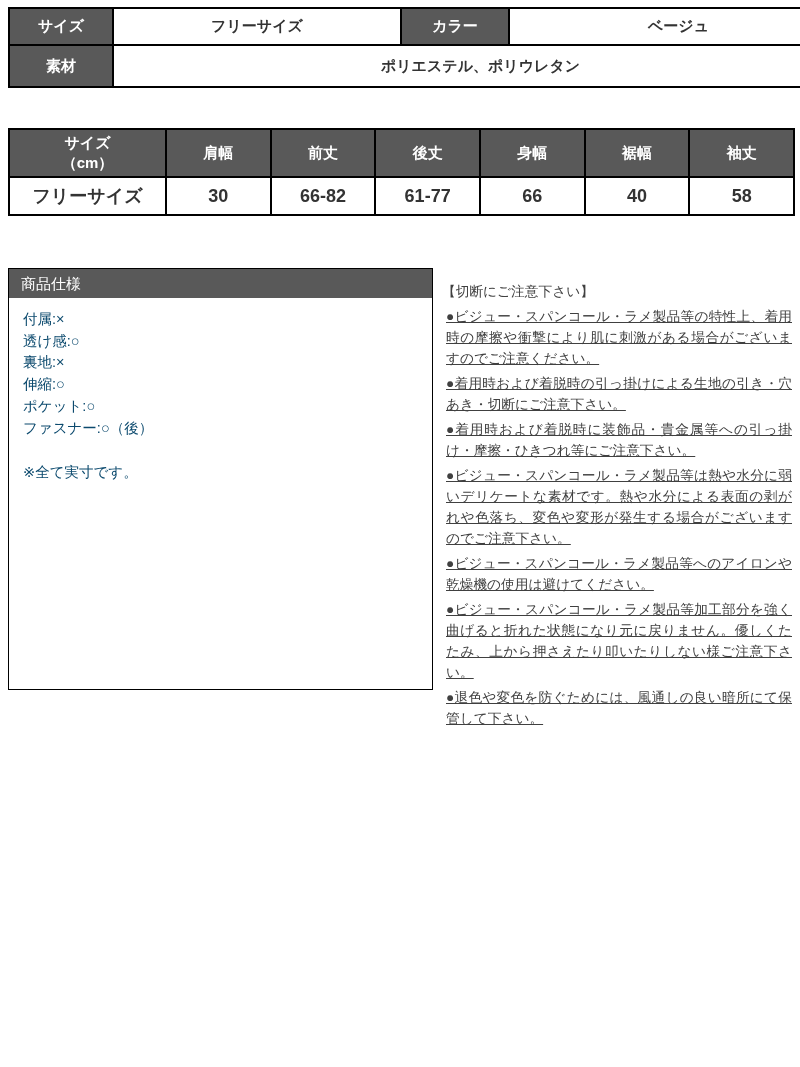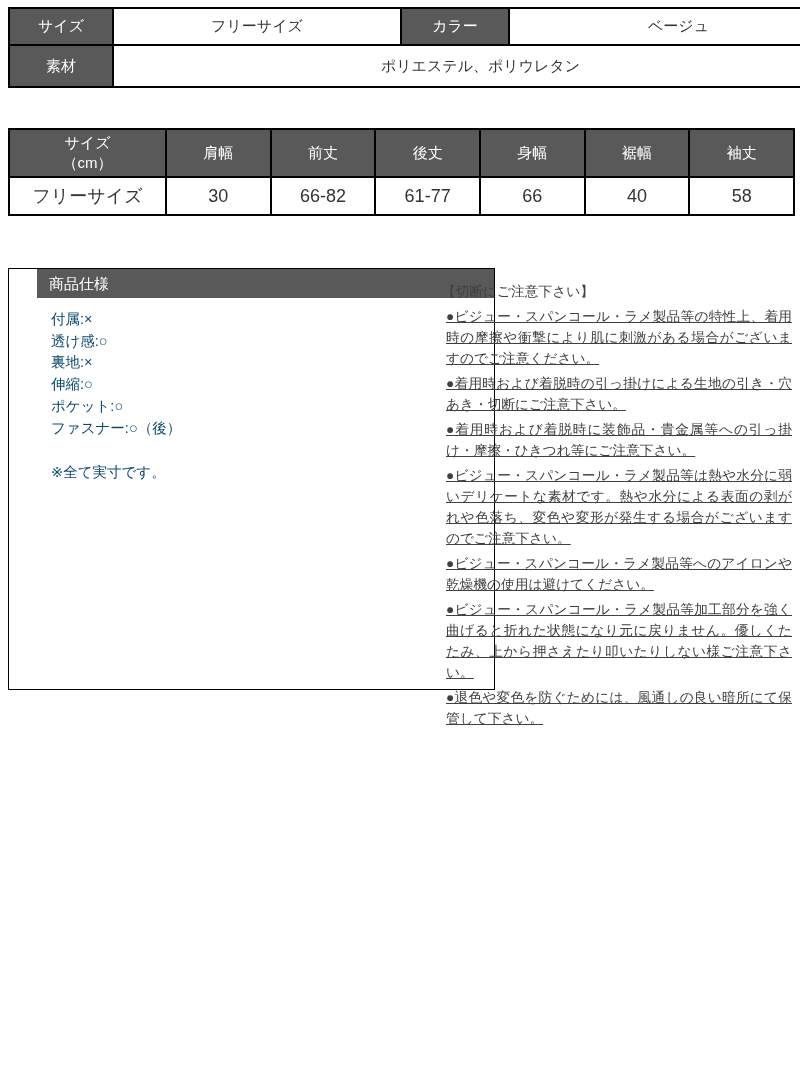--- a/index.html
+++ b/index.html
@@ -5,21 +5,21 @@
   * { margin: 0; padding: 0; box-sizing: border-box; }
   html, body { background: #ffffff; }
   body {
     width: 800px; height: 1067px; position: relative;
     font-family: "Liberation Sans", "DejaVu Sans", sans-serif;
     color: #333333;
   }
 
   
   table { border-collapse: collapse; table-layout: fixed; }
-  td, th { border: 2px solid #000000; text-align: center; vertical-align: middle; font-weight: normal; }
+  td, th { border: 2px solid #000000; text-align: center; vertical-align: middle; font-weight: bold; }
   .dark-cell { background: #595959; color: #ffffff; }
 
   
   .info-table { position: absolute; left: 8px; top: 7px; width: 787px; }
   .info-table tr.r1 { height: 37px; }
   .info-table tr.r2 { height: 42px; }
   .info-table td, .info-table th { font-size: 15px; }
   .col-a { width: 104px; }
   .col-b { width: 288px; }
   .col-c { width: 108px; }
@@ -29,22 +29,22 @@
   .size-table { position: absolute; left: 8px; top: 128px; width: 787px; }
   .size-table tr.hdr { height: 48px; }
   .size-table tr.data { height: 38px; }
   .size-table th { font-size: 15px; line-height: 20px; }
   .size-table td { font-size: 18px; color: #333333; }
   .size-col0 { width: 147px; }
   .size-coln { width: 98px; }
 
   
   .spec-box {
-    position: absolute; left: 8px; top: 268px; width: 487px; height: 422px;
-    border: 1px solid #000000; background: #ffffff; padding-left: 28px;
+    position: absolute; left: 8px; top: 268px; width: 425px; height: 422px;
+    border: 1px solid #000000; background: #ffffff;
   }
   .spec-box-header {
     height: 29px; background: #595959; color: #ffffff;
     font-size: 15px; line-height: 29px; padding-left: 12px;
   }
   .spec-box-body { padding: 11px 14px; font-size: 14.5px; line-height: 21.7px; color: #0c4a6e; }
   .spec-item { white-space: pre; }
   .spec-note { margin-top: 23px; }
 
   

